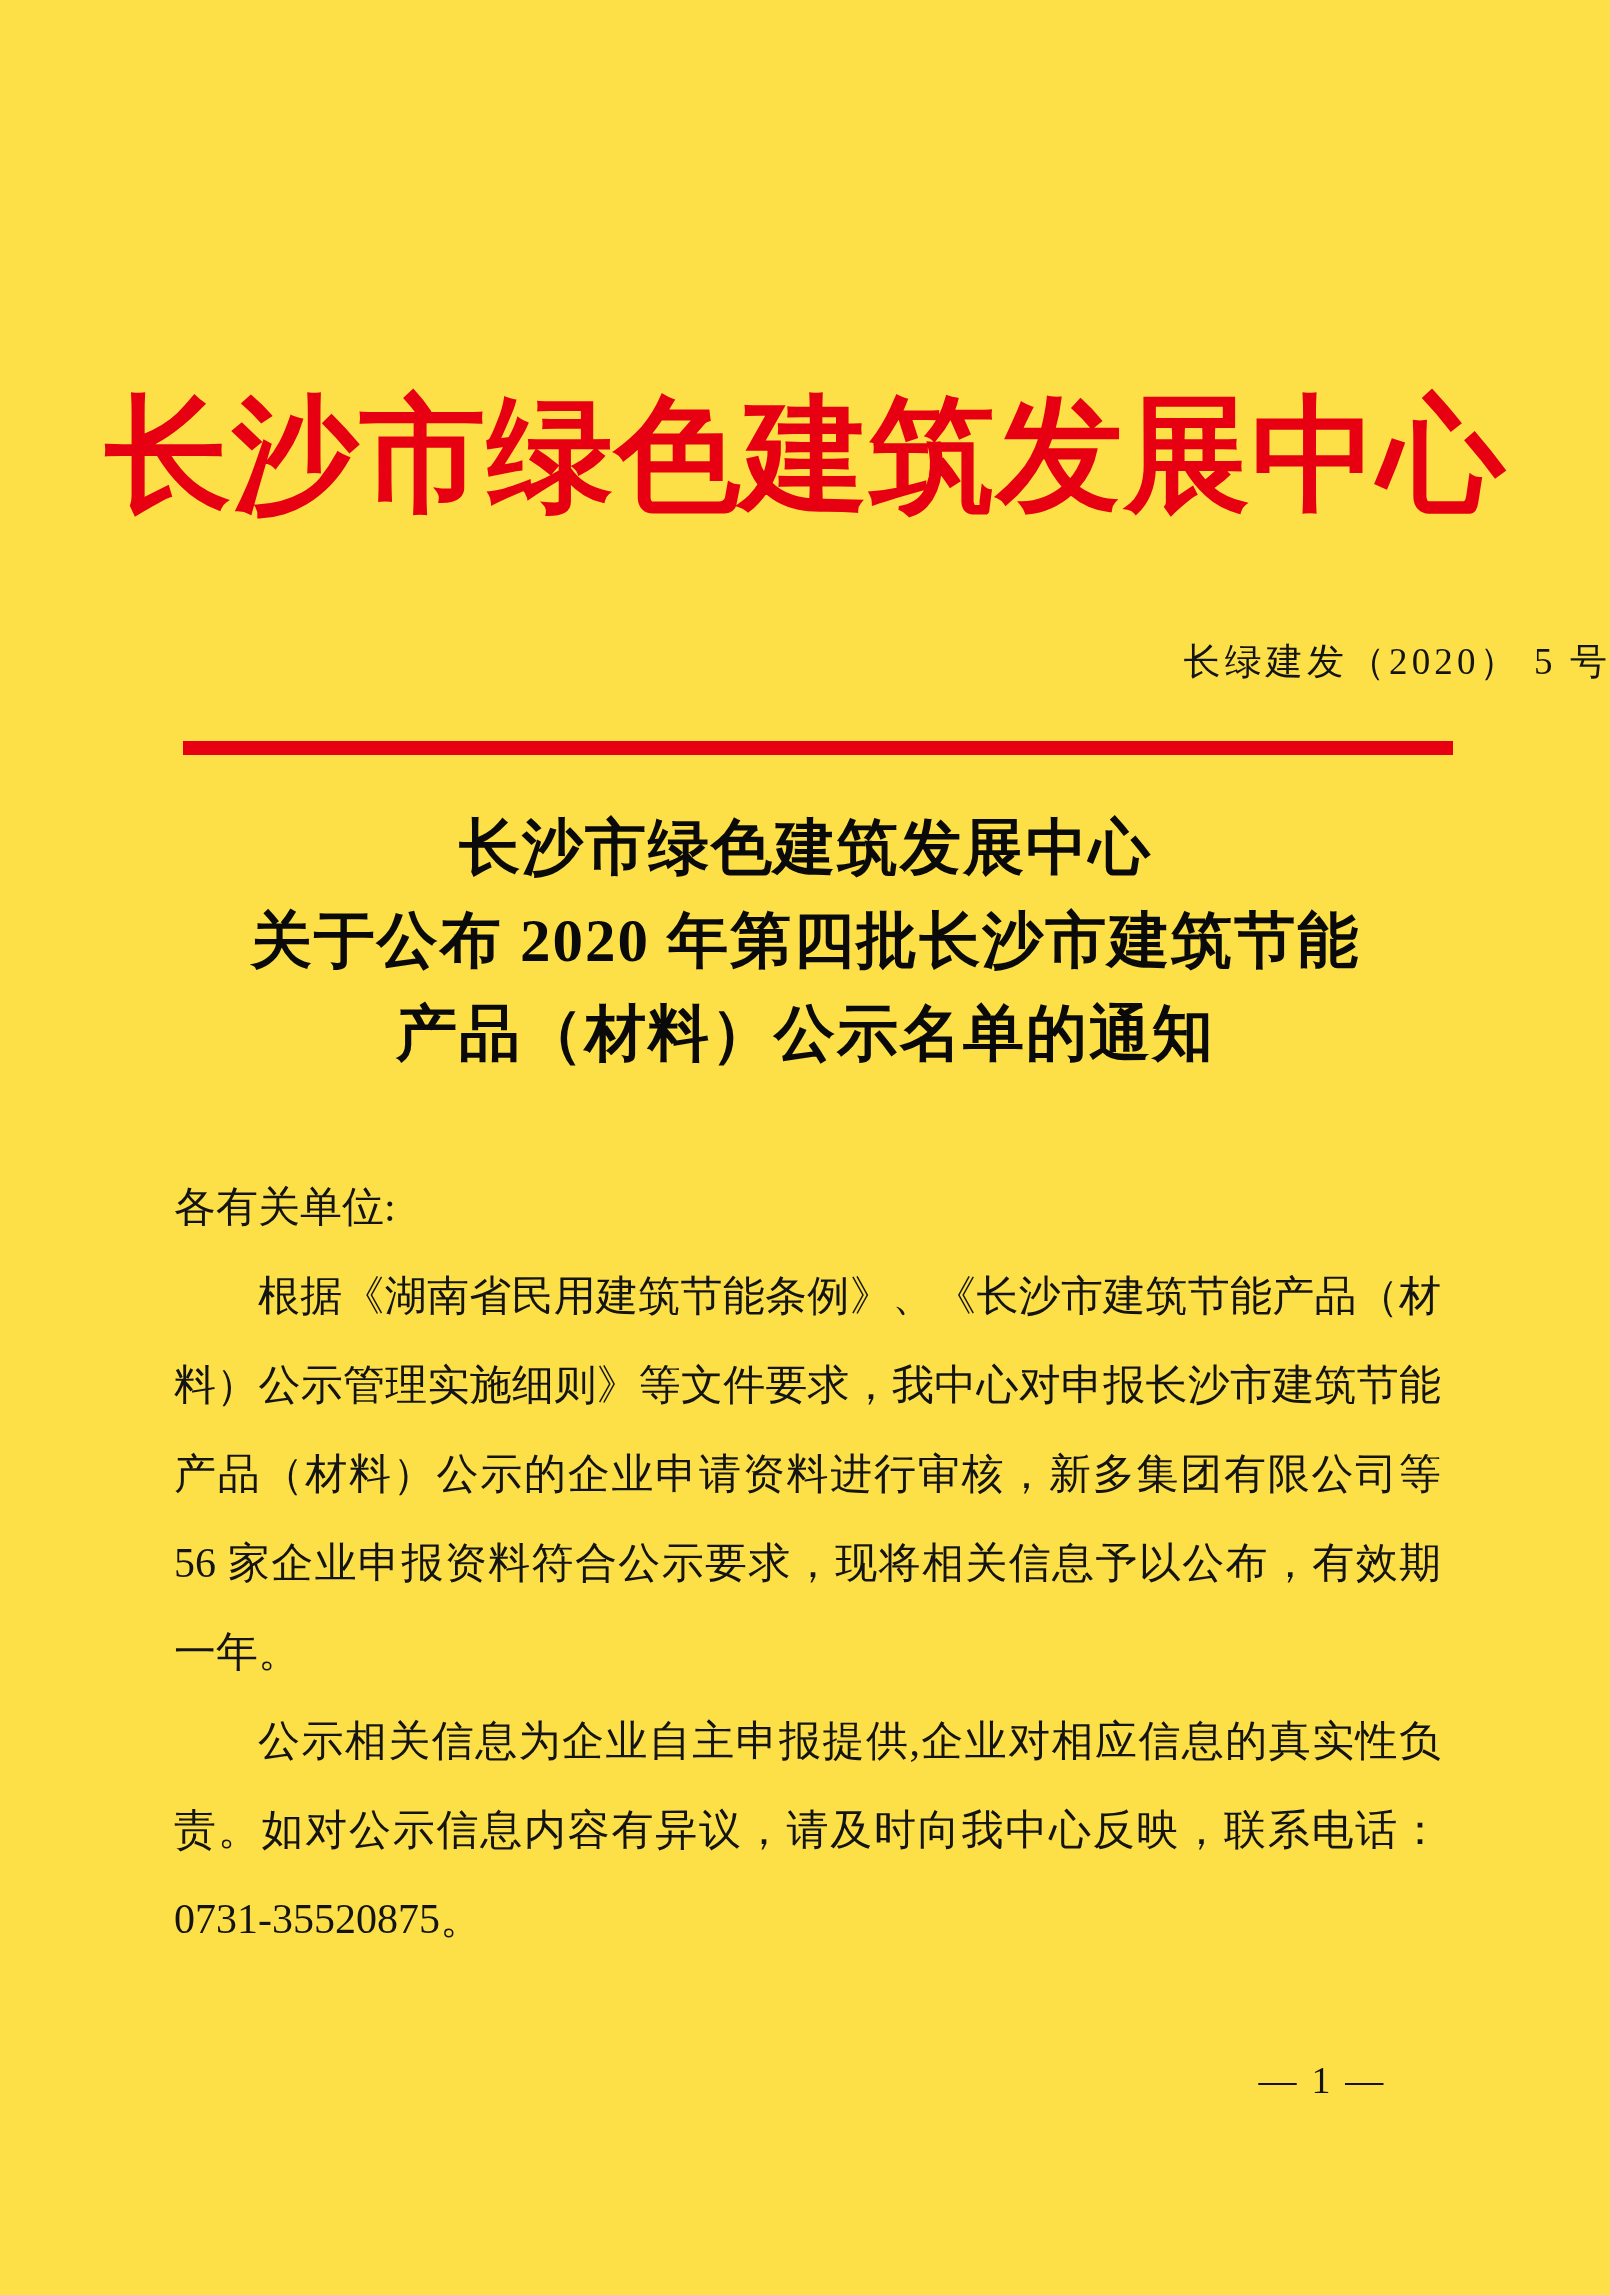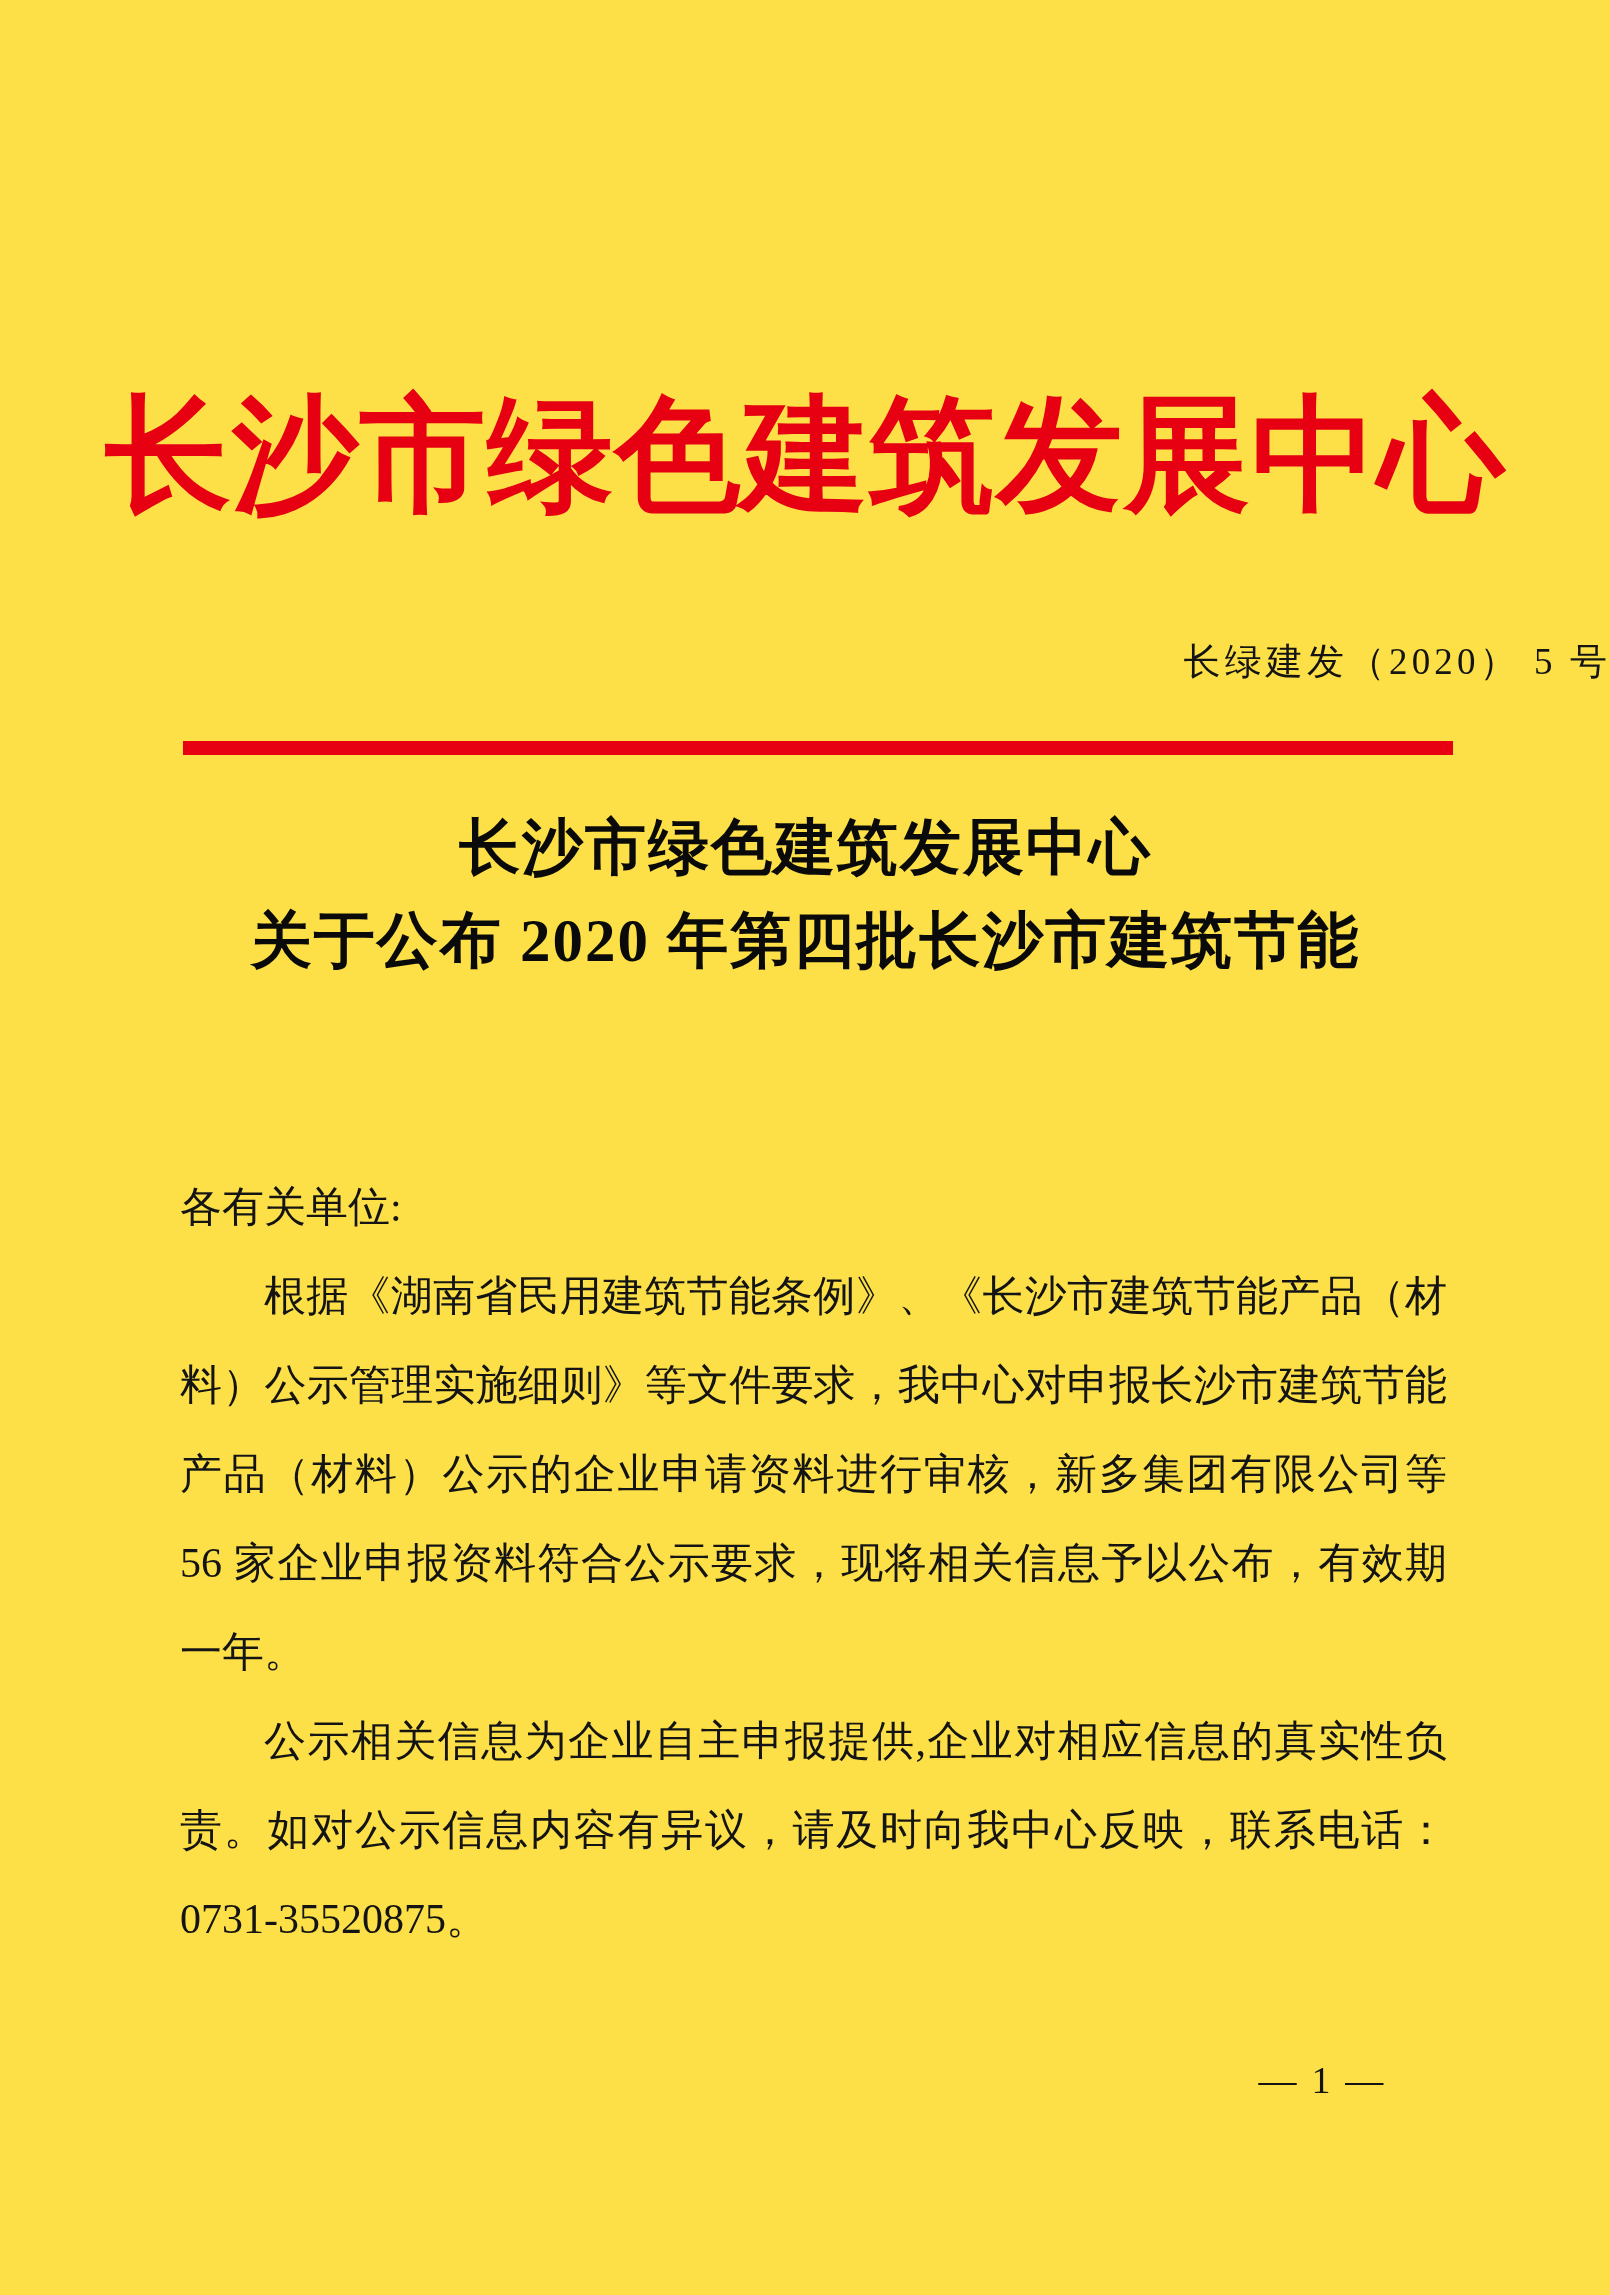--- a/index.html
+++ b/index.html
@@ -59,21 +59,21 @@
     font-size: 61px;
     line-height: 93px;
     font-weight: 700;
     color: #0a0a0a;
     letter-spacing: 2px;
     white-space: nowrap;
   }
   .body-text {
     position: absolute;
     top: 1163px;
-    left: 180px;
+    left: 174px;
     width: 1267px;
     font-size: 42px;
     line-height: 89px;
     color: #141414;
     text-align: justify;
     text-justify: inter-ideograph;
   }
   .body-text p {
     margin: 0;
     padding: 0;
@@ -99,20 +99,21 @@
 
   <div class="org-title">长沙市绿色建筑发展中心</div>
 
   <div class="doc-number">长绿建发（2020） 5 号</div>
 
   <div class="red-divider"></div>
 
   <div class="doc-title">
     <div>长沙市绿色建筑发展中心</div>
     <div>关于公布 2020 年第四批长沙市建筑节能</div>
+    <div>产品（材料）公示名单的通知</div>
   </div>
 
   <div class="body-text">
     <p class="salutation">各有关单位:</p>
     <p class="indented">根据《湖南省民用建筑节能条例》、《长沙市建筑节能产品（材料）公示管理实施细则》等文件要求，我中心对申报长沙市建筑节能产品（材料）公示的企业申请资料进行审核，新多集团有限公司等 56 家企业申报资料符合公示要求，现将相关信息予以公布，有效期一年。</p>
     <p class="indented">公示相关信息为企业自主申报提供,企业对相应信息的真实性负责。如对公示信息内容有异议，请及时向我中心反映，联系电话：0731-35520875。</p>
   </div>
 
   <div class="page-number">— 1 —</div>
 

